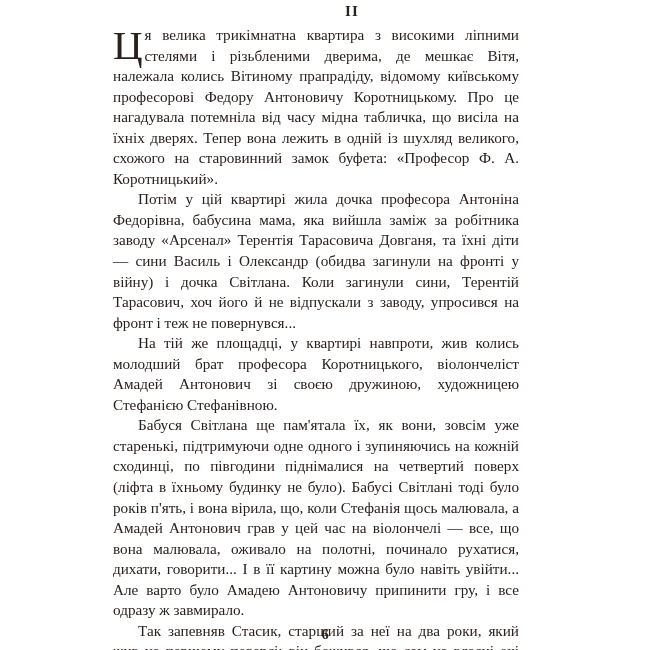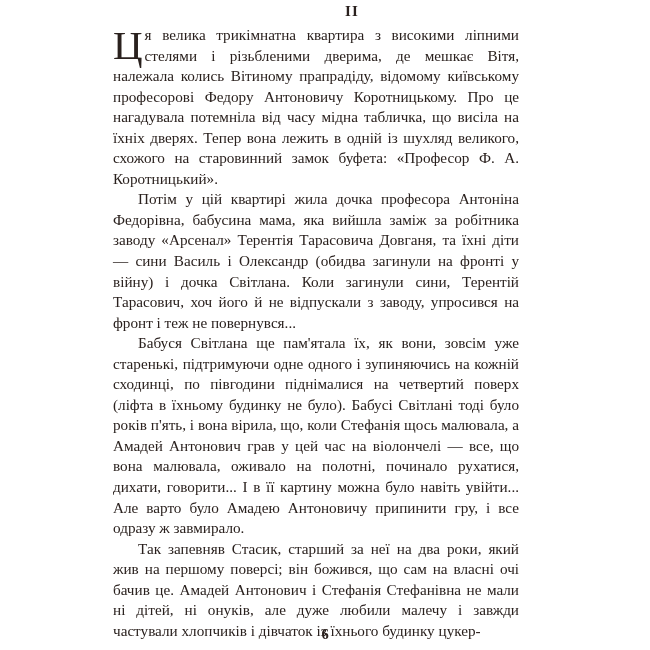--- a/index.html
+++ b/index.html
@@ -85,20 +85,21 @@
 <div class="page">
 
   <div class="chapter-heading">II</div>
 
   <div class="text-block">
 
     <p class="para first"><span class="dropcap">Ц</span><span>я велика трикімнатна квартира з високими ліпними стелями і різьбленими дверима, де мешкає Вітя, належала колись Вітиному прапрадіду, відомому київському професорові Федору Антоновичу Коротницькому. Про це нагадувала потемніла від часу мідна табличка, що висіла на їхніх дверях. Тепер вона лежить в одній із шухляд великого, схожого на старовинний замок буфета: «Професор Ф. А. Коротницький».</span></p>
 
     <p class="para"><span>Потім у цій квартирі жила дочка професора Антоніна Федорівна, бабусина мама, яка вийшла заміж за робітника заводу «Арсенал» Терентія Тарасовича Довганя, та їхні діти — сини Василь і Олександр (обидва загинули на фронті у війну) і дочка Світлана. Коли загинули сини, Терентій Тарасович, хоч його й не відпускали з заводу, упросився на фронт і теж не повернувся...</span></p>
 
+    <p class="para"><span>На тій же площадці, у квартирі навпроти, жив колись молодший брат професора Коротницького, віолончеліст Амадей Антонович зі своєю дружиною, художницею Стефанією Стефанівною.</span></p>
 
     <p class="para"><span>Бабуся Світлана ще пам'ятала їх, як вони, зовсім уже старенькі, підтримуючи одне одного і зупиняючись на кожній сходинці, по півгодини піднімалися на четвертий поверх (ліфта в їхньому будинку не було). Бабусі Світлані тоді було років п'ять, і вона вірила, що, коли Стефанія щось малювала, а Амадей Антонович грав у цей час на віолончелі — все, що вона малювала, оживало на полотні, починало рухатися, дихати, говорити... І в її картину можна було навіть увійти... Але варто було Амадею Антоновичу припинити гру, і все одразу ж завмирало.</span></p>
 
     <p class="para"><span>Так запевняв Стасик, старший за неї на два роки, який жив на першому поверсі; він божився, що сам на власні очі бачив це. Амадей Антонович і Стефанія Стефанівна не мали ні дітей, ні онуків, але дуже любили малечу і завжди частували хлопчиків і дівчаток із їхнього будинку цукер-</span></p>
 
   </div>
 
   <div class="page-number">6</div>
 
 </div>

